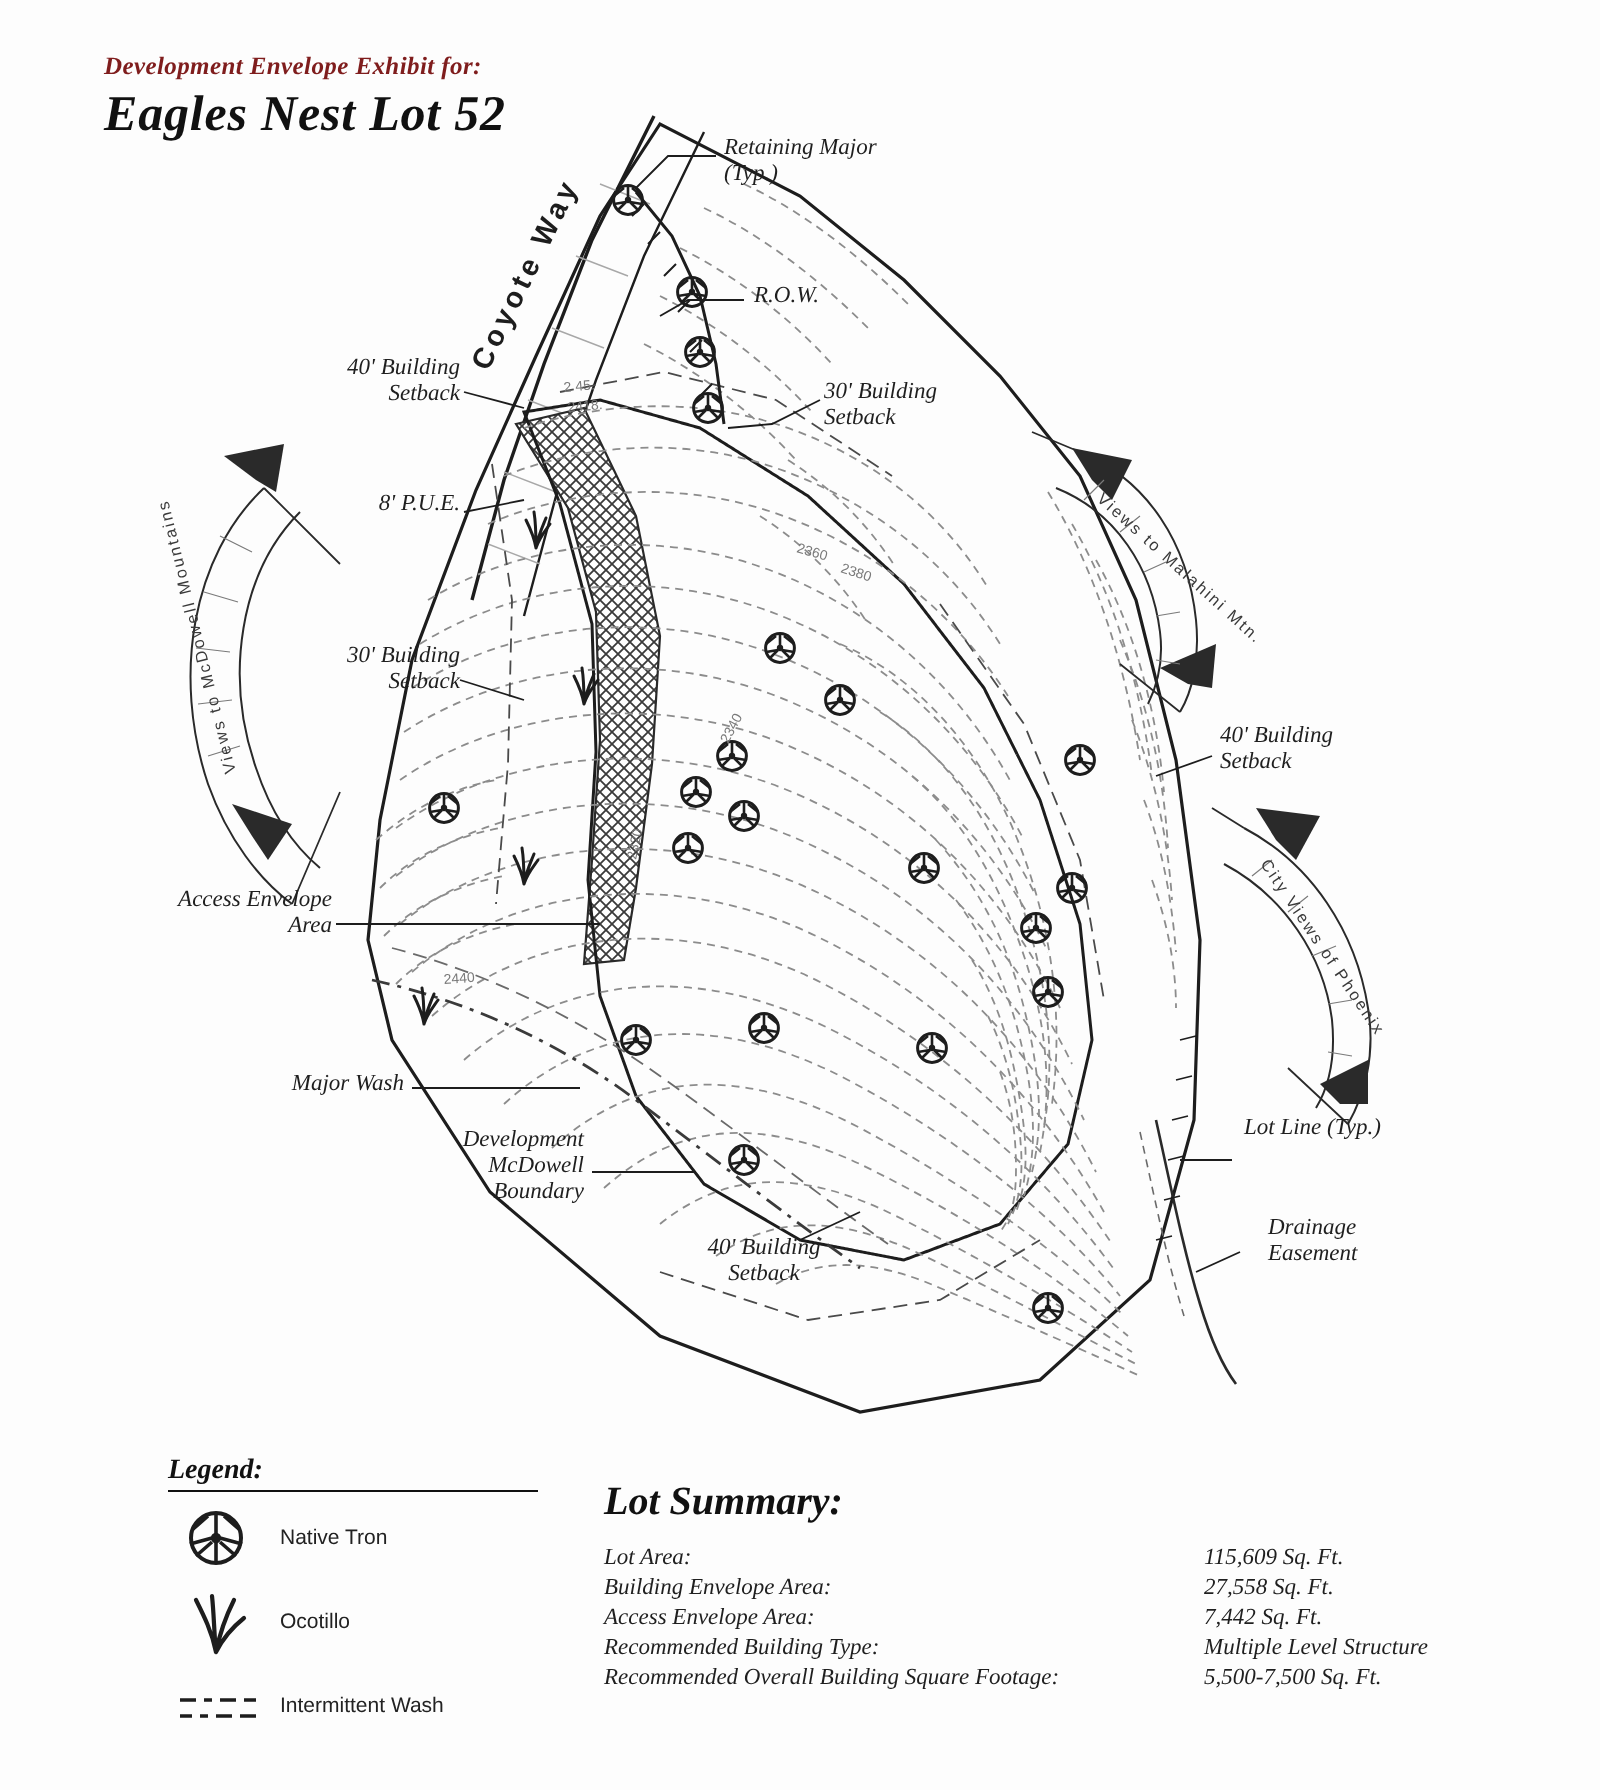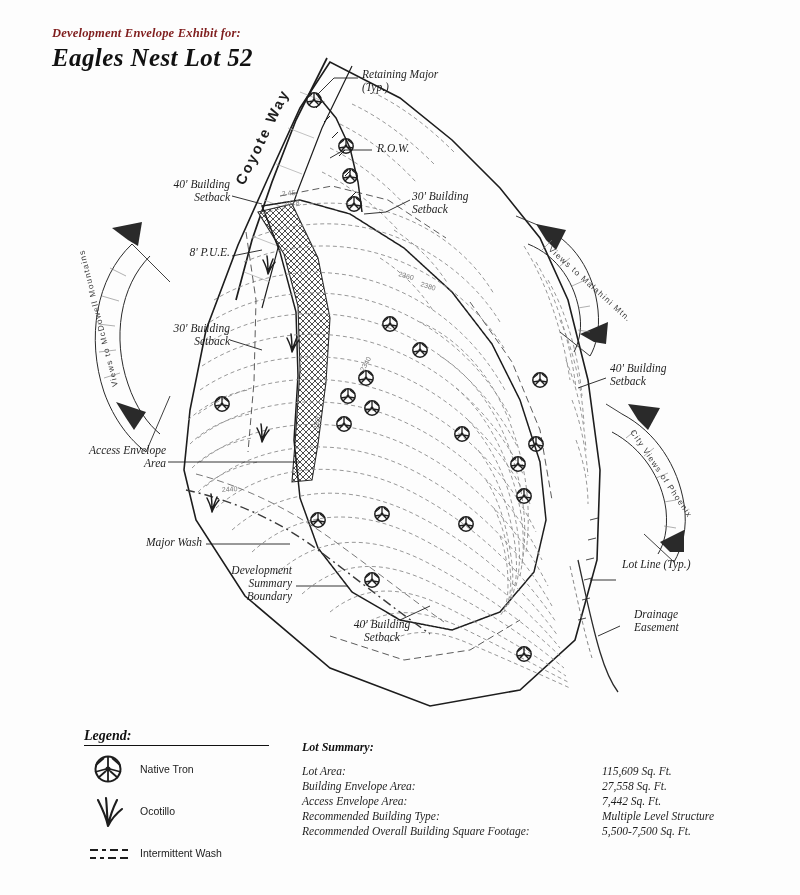--- a/index.html
+++ b/index.html
@@ -132,21 +132,21 @@
   
   #lot-summary {
     position: absolute;
     left: 302px;
     top: 740px;
     width: 470px;
   }
   #lot-summary .ls-title {
     font-style: italic;
     font-weight: bold;
-    font-size: 12px;
+    font-size: 20px;
     color: #111;
     margin-bottom: 8px;
   }
   #lot-summary table {
     border-collapse: collapse;
     width: 100%;
     font-style: italic;
     font-size: 11.5px;
     color: #1f1f1f;
   }
@@ -416,21 +416,21 @@
 
   <div class="ann r" style="left:128px; top:322px; width:102px;">30' Building
 Setback</div>
 
   <div class="ann r" style="left:44px; top:444px; width:122px;">Access Envelope
 Area</div>
 
   <div class="ann r" style="left:84px; top:536px; width:118px;">Major Wash</div>
 
   <div class="ann r" style="left:176px; top:564px; width:116px;">Development
-Summary
+McDowell
 Boundary</div>
 
   <div class="ann c" style="left:326px; top:618px; width:112px;">40' Building
 Setback</div>
 
   <div class="ann" style="left:610px; top:362px;">40' Building
 Setback</div>
 
   <div class="ann" style="left:622px; top:558px;font-style:italic;">Lot Line (Typ.)</div>
 

